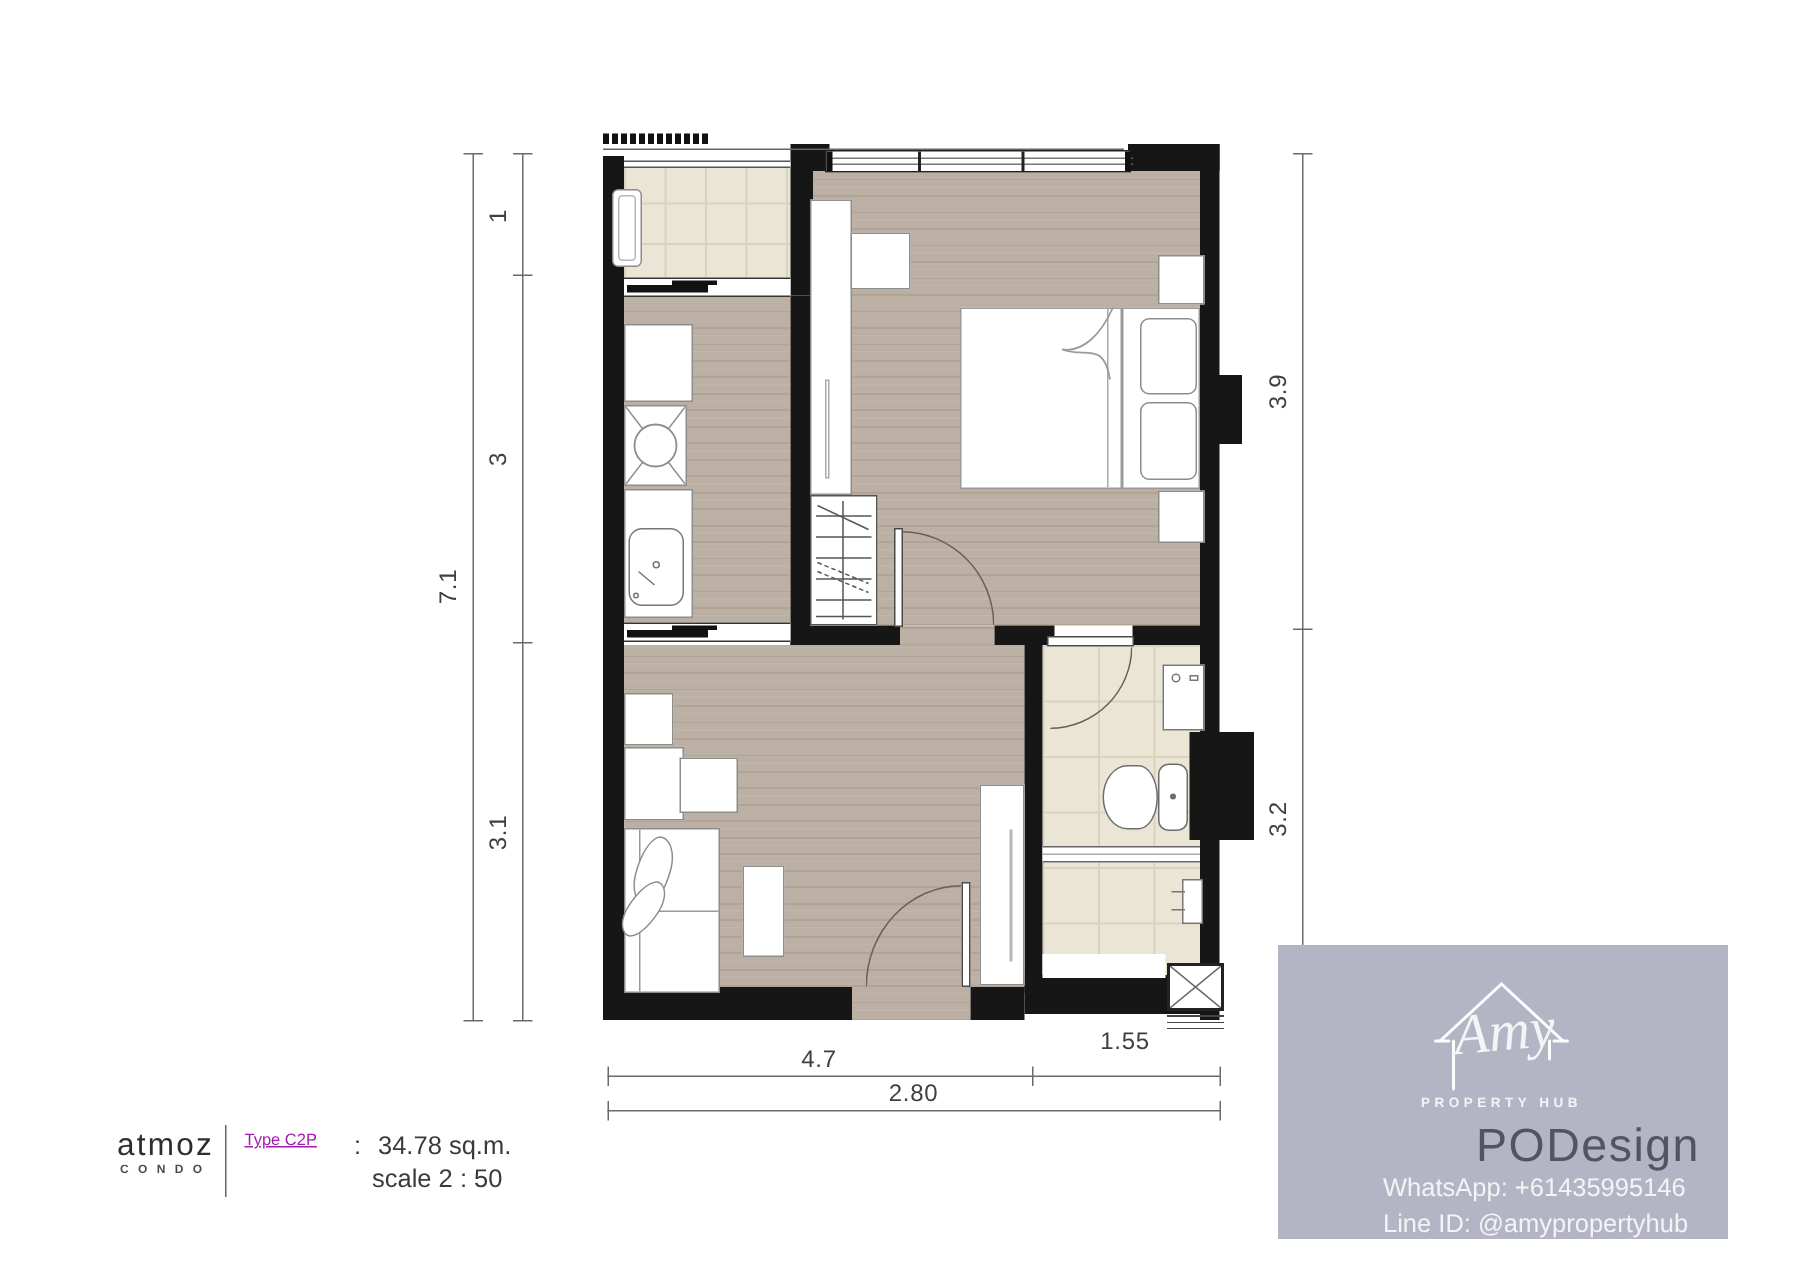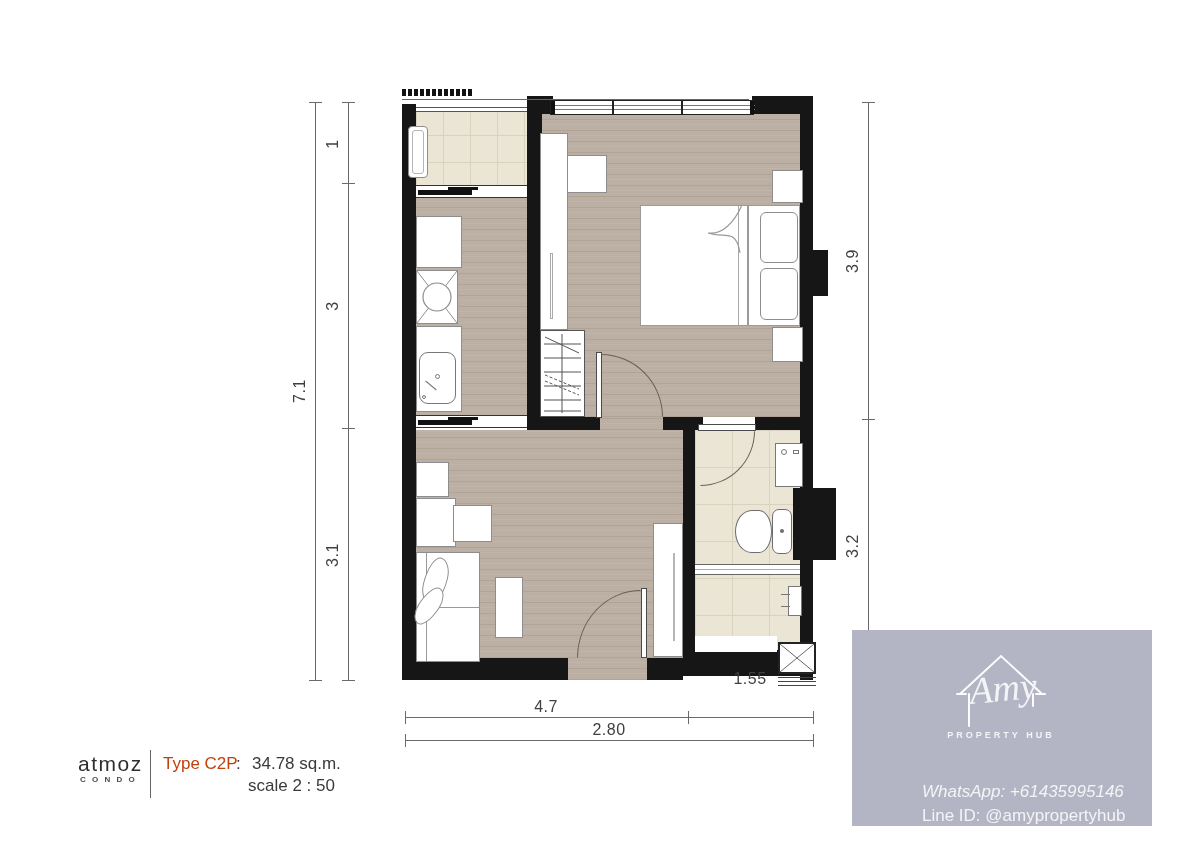--- a/index.html
+++ b/index.html
@@ -201,48 +201,49 @@
   <div class="tick-h" style="left:862px;top:419px;"></div>
   <div class="tick-h" style="left:862px;top:672px;"></div>
   <div class="dimlabel vrot" style="left:831px;top:252px;width:44px;">3.9</div>
   <div class="dimlabel vrot" style="left:831px;top:537px;width:44px;">3.2</div>
 
   <div class="dimline" style="left:405px;top:717px;width:409px;height:1px;"></div>
   <div class="tick-v" style="left:405px;top:711px;"></div>
   <div class="tick-v" style="left:688px;top:711px;"></div>
   <div class="tick-v" style="left:813px;top:711px;"></div>
   <div class="dimlabel" style="left:516px;top:698px;width:60px;">4.7</div>
-  <div class="dimlabel" style="left:720px;top:670px;width:60px;">1.55</div>
+  <div class="dimlabel" style="left:720px;top:686px;width:60px;">1.55</div>
 
   <div class="dimline" style="left:405px;top:740px;width:409px;height:1px;"></div>
   <div class="tick-v" style="left:405px;top:734px;"></div>
   <div class="tick-v" style="left:813px;top:734px;"></div>
   <div class="dimlabel" style="left:579px;top:721px;width:60px;">2.80</div>
 
   <div class="abs" style="left:70px;top:748px;width:280px;height:52px;text-align:center;">
     <div style="position:absolute;left:8px;top:4px;font-size:21px;letter-spacing:1.5px;color:#2e2e2e;">atmoz</div>
     <div style="position:absolute;left:10px;top:27px;font-size:8px;letter-spacing:2px;color:#4c4c4c;font-weight:bold;">C O N D O</div>
     <div style="position:absolute;left:80px;top:2px;width:1px;height:48px;background:#666;"></div>
-    <div style="position:absolute;left:93px;top:6px;font-size:17px;color:#c2410c;">Type C2P</div>
+    <div style="position:absolute;left:93px;top:6px;font-size:11px;color:#a21caf;text-decoration:underline;">Type C2P</div>
     <div style="position:absolute;left:166px;top:6px;font-size:17px;color:#3a3a3a;">:</div>
     <div style="position:absolute;left:182px;top:6px;font-size:17px;color:#3a3a3a;">34.78 sq.m.</div>
     <div style="position:absolute;left:178px;top:28px;font-size:17px;color:#3a3a3a;">scale 2 : 50</div>
   </div>
 
   <div class="wm">
     <div class="abs" style="left:104px;top:16px;width:90px;height:86px;">
       <svg width="90" height="86" viewBox="0 0 90 86" xmlns="http://www.w3.org/2000/svg">
         <g stroke="#fdfdfe" stroke-width="2" fill="none" stroke-linecap="round">
           <path d="M4,48 L45,10 L86,48"></path>
           <path d="M1,48 L10,48"></path>
           <path d="M80,48 L89,48"></path>
           <path d="M13,48 L13,80"></path>
           <path d="M77,48 L77,60"></path>
         </g>
       </svg>
     </div>
     <div class="wm-text" style="left:96px;top:36px;width:110px;text-align:center;font-family:'Liberation Serif',serif;font-style:italic;font-size:38px;transform:rotate(-5deg);">Amy</div>
     <div class="wm-text" style="left:84px;top:100px;width:130px;text-align:center;font-size:9px;font-weight:bold;letter-spacing:3px;">PROPERTY HUB</div>
-    <div class="wm-text" style="left:70px;top:152px;font-size:17px;font-style:italic;">WhatsApp: +61435995146</div>
+    <div style="position:absolute;left:132px;top:116px;font-size:31px;color:#53545f;letter-spacing:1px;">PODesign</div>
+    <div class="wm-text" style="left:70px;top:152px;font-size:17px;">WhatsApp: +61435995146</div>
     <div class="wm-text" style="left:70px;top:176px;font-size:17px;">Line ID: @amypropertyhub</div>
   </div>
 
 </div>
 
 </body></html>

